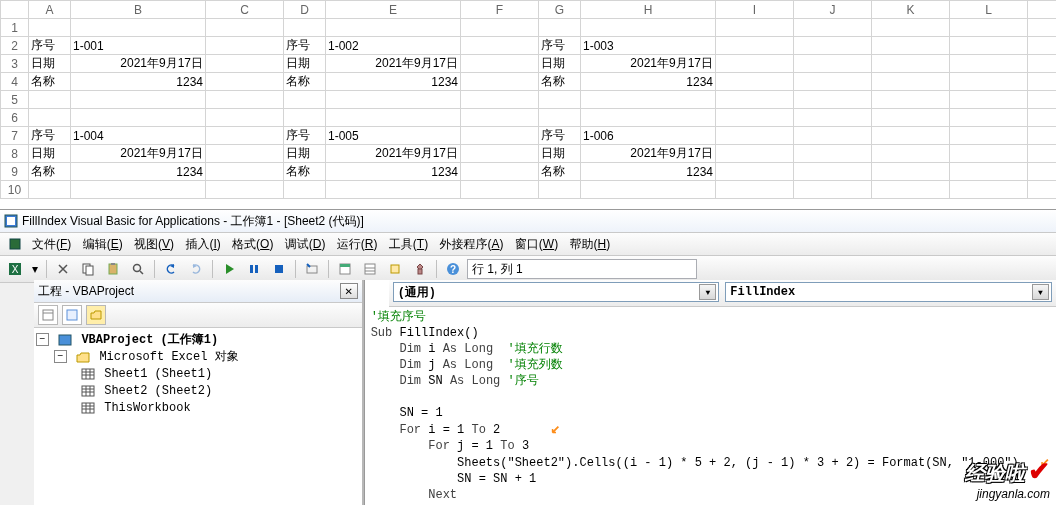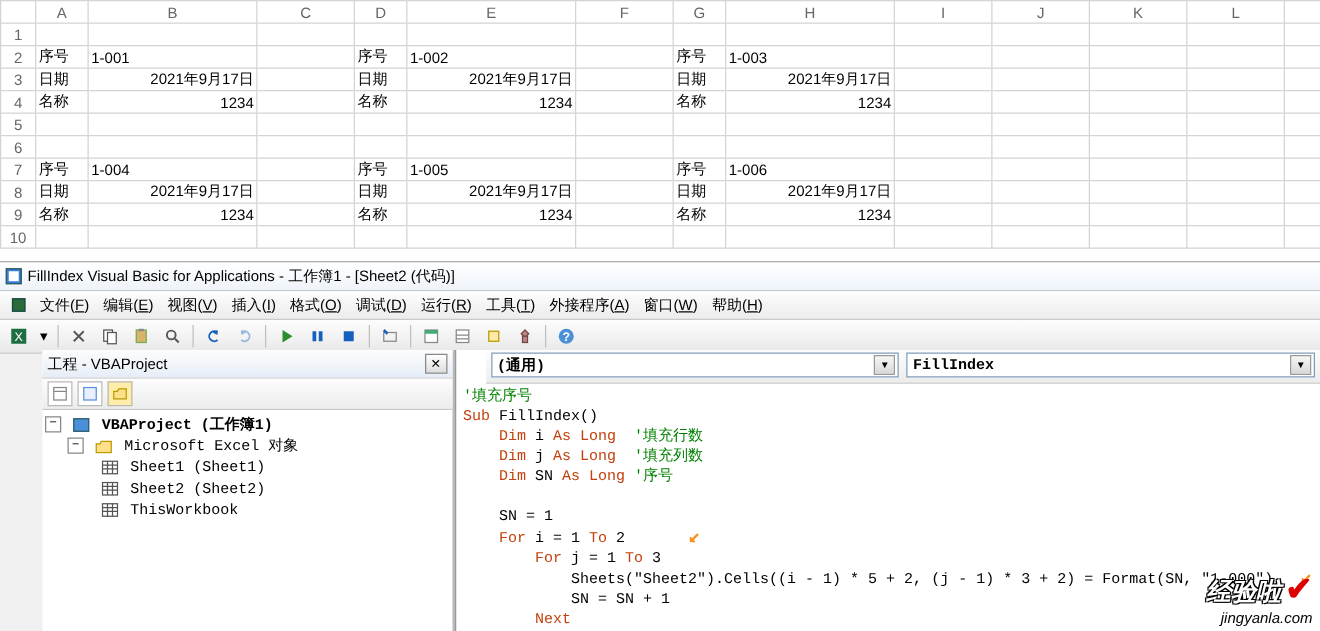--- a/index.html
+++ b/index.html
@@ -32,21 +32,21 @@
 .projtools .pbtn{width:18px;height:18px;border:1px solid #b8b8b8;background:#fff;display:flex;align-items:center;justify-content:center;}
 .tree{flex:1;overflow:auto;padding:4px 2px;font-family:"SimSun","Courier New",monospace;font-size:12px;}
 .tree .node{white-space:nowrap;line-height:17px;}
 .tree .tw{display:inline-block;width:11px;height:11px;border:1px solid #888;background:#fff;text-align:center;line-height:9px;font-size:10px;margin-right:2px;vertical-align:middle;font-family:Arial;}
 .tree .ico{display:inline-block;width:14px;height:12px;margin-right:2px;vertical-align:middle;}
 .codepane{flex:1;display:flex;flex-direction:column;background:#fff;border-left:1px solid #999;}
 .codetop{height:22px;display:flex;gap:6px;padding:2px 4px;border-bottom:1px solid #c9c9c9;background:linear-gradient(#fdfdfd,#ececec);margin-left:24px;}
 .combo{flex:1;border:1px solid #7f9db9;background:#fff;height:18px;display:flex;align-items:center;justify-content:space-between;padding:0 2px 0 4px;font-family:"SimSun","Courier New",monospace;font-size:12px;}
 .combo .arrow{width:15px;height:14px;background:linear-gradient(#f6f6f6,#d8d8d8);border:1px solid #999;display:flex;align-items:center;justify-content:center;font-size:8px;}
 .code{flex:1;overflow:auto;padding:2px 6px;font-family:"SimSun","Courier New",monospace;font-size:12px;line-height:16px;white-space:pre;position:relative;}
-.kw{color:#c2410c;}
+.kw{color:#404040;}
 .cm{color:#008000;}
 .arrowmark{color:#fd8d1a;font-size:16px;font-weight:bold;display:inline-block;}
 .watermark{position:absolute;right:6px;bottom:4px;text-align:right;pointer-events:none;}
 .watermark .big{font-weight:bold;font-size:20px;font-style:italic;color:#fff;text-shadow:-1px -1px 0 #000,1px -1px 0 #000,-1px 1px 0 #000,1px 1px 0 #000;}
 .watermark .chk{color:#d00;font-size:26px;font-weight:bold;}
 .watermark .small{font-size:12px;font-style:italic;color:#000000;}
 .closex{width:16px;height:14px;display:flex;align-items:center;justify-content:center;border:1px solid #888;background:linear-gradient(#fff,#ddd);font-size:10px;font-family:Arial;}
 </style>
 </head>
 <body>
@@ -364,20 +364,23 @@
             <path d="M7 2 L10 5 L7 8 L4 5 Z" fill="#b88" stroke="#744"></path>
             <rect x="5" y="7" width="4" height="5" fill="#b88" stroke="#744"></rect>
           </svg>
         </span>
     <span class="sep"></span>
     <span class="tbtn">
           <svg width="14" height="14">
             <circle cx="7" cy="7" r="6" fill="#4a90d9"></circle>
             <text x="7" y="11" text-anchor="middle" fill="#fff" font-size="10" font-weight="bold">?</text>
           </svg>
+        </span>
+    <span class="posbox">
+          <span>行 1, 列 1</span>
         </span>
   </div>
 
   <div class="vbabody">
     <div class="projpane">
       <div class="projtitle">
         <span>工程 - VBAProject</span>
         <span class="closex">✕</span>
       </div>
       <div class="projtools">

